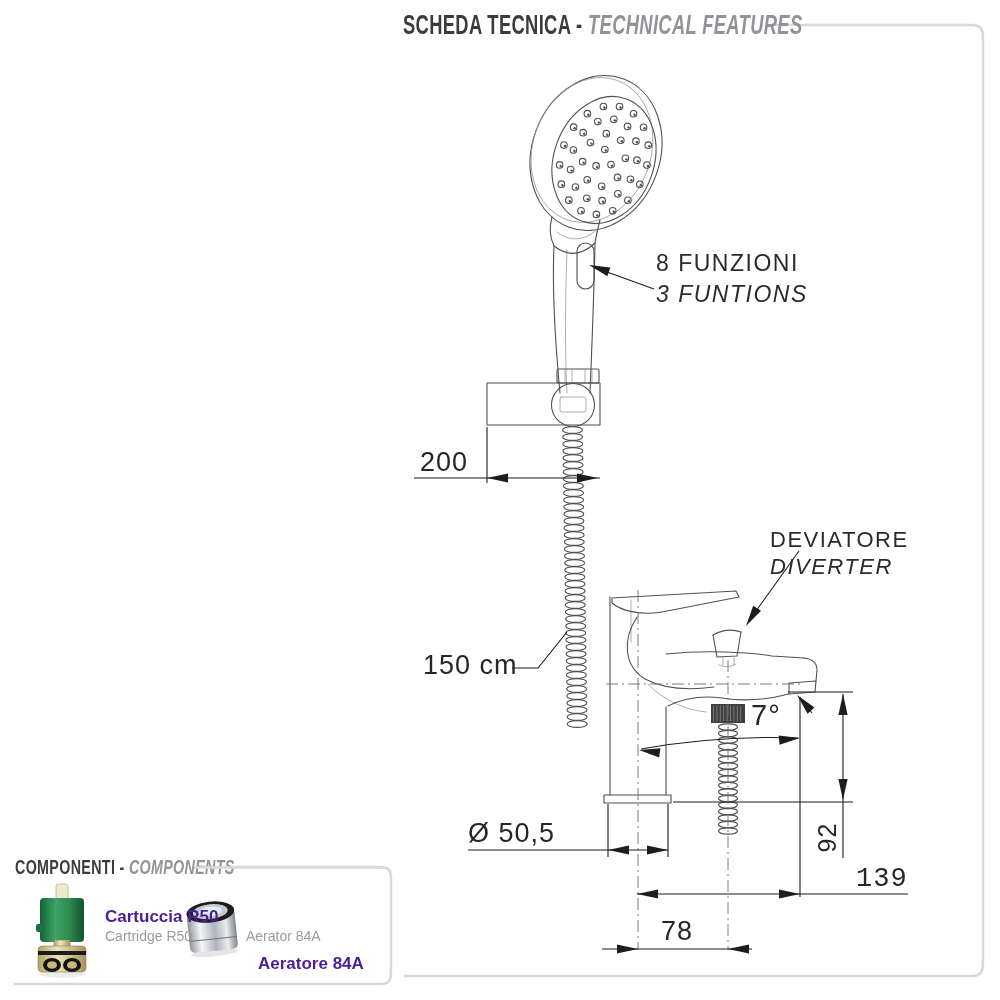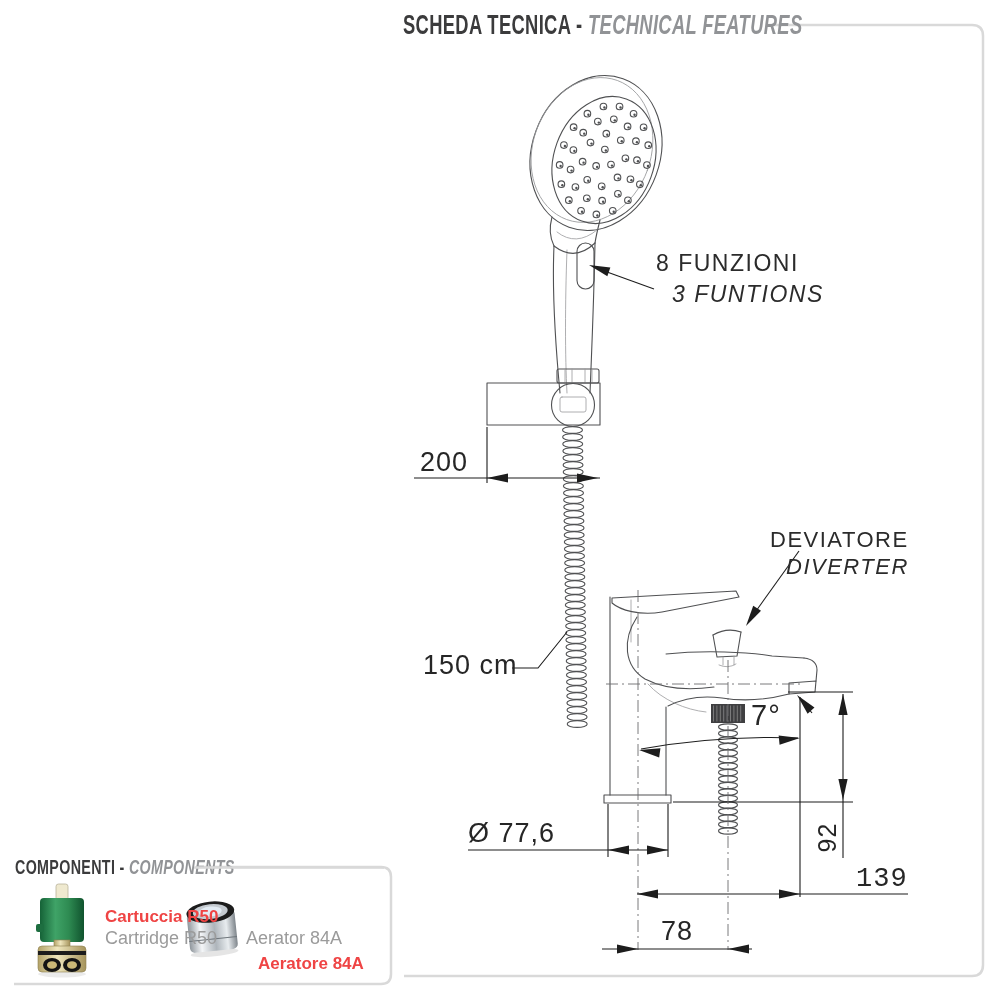--- a/index.html
+++ b/index.html
@@ -14,33 +14,33 @@
     transform:scaleX(.68);transform-origin:0 50%;
   }
   .title-it{color:#3b3b3c;}
   .title-dash{color:#3b3b3c;}
   .title-en{color:#919396;font-style:italic;}
   #main-title{left:403px;top:10px;font-size:27px;}
   #comp-title{left:15px;top:855px;font-size:21px;}
   
   .dim-label{font-size:27px;letter-spacing:1px;color:#262626;white-space:nowrap;}
   .callout{font-size:23px;letter-spacing:1.5px;color:#2b2b2b;line-height:31px;white-space:nowrap;}
-  .callout .it2{font-style:italic;display:block;margin-left:16px;}
+  .callout .it2{font-style:italic;display:block;}
   #functions-label{left:656px;top:248px;}
   #diverter-label{left:770px;top:526px;font-size:22px;line-height:27px;text-align:left;}
   #dim-100{left:420px;top:447px;}
   #dim-150{left:423px;top:650px;}
   #dim-angle{left:751px;top:699px;font-size:29px;}
   #dim-diam{left:468px;top:818px;}
   #dim-92{left:805px;top:823px;width:44px;text-align:center;transform:rotate(-90deg);font-size:25px;}
   #dim-139{left:856px;top:864px;font-family:Liberation Mono, monospace;}
   #dim-78{left:661px;top:916px;}
   
-  .comp-name{font-size:17px;font-weight:bold;color:#ef4444;white-space:nowrap;text-align:right;}
-  .comp-sub{font-size:18px;color:#9b9b9b;white-space:nowrap;}
+  .comp-name{font-size:17px;font-weight:bold;color:#4c1d95;white-space:nowrap;text-align:right;}
+  .comp-sub{font-size:14px;color:#9b9b9b;white-space:nowrap;}
   #comp1-name{left:105px;top:907px;}
   #comp1-sub{left:105px;top:928px;}
   #comp2-name{left:258px;top:954px;}
   #comp2-sub{left:246px;top:928px;}
   svg{position:absolute;left:0;top:0;}
   
   .ln{stroke:#505153;stroke-width:1.1;fill:none;stroke-linecap:round;stroke-linejoin:round;}
   .lt{stroke:#9a9b9d;stroke-width:.8;fill:none;stroke-linecap:round;}
   .dim{stroke:#1d1d1d;stroke-width:1.1;fill:none;}
   .cl{stroke:#6b6c6e;stroke-width:.9;fill:none;stroke-dasharray:12 4 2 4;}
@@ -324,21 +324,21 @@
 </div>
 
 <div class="abs callout" id="diverter-label">
   <span>DEVIATORE</span>
   <span class="it2">DIVERTER</span>
 </div>
 
 <div class="abs dim-label" id="dim-100">200</div>
 <div class="abs dim-label" id="dim-150">150 cm</div>
 <div class="abs dim-label" id="dim-angle">7°</div>
-<div class="abs dim-label" id="dim-diam">Ø 77,6</div>
+<div class="abs dim-label" id="dim-diam">Ø 50,5</div>
 <div class="abs dim-label" id="dim-92">92</div>
 <div class="abs dim-label" id="dim-139">139</div>
 <div class="abs dim-label" id="dim-78">78</div>
 
 <div class="abs panel-title" id="comp-title">
   <span class="title-it">COMPONENTI</span>
   <span class="title-dash">-</span>
   <span class="title-en">COMPONENTS</span>
 </div>
 <svg class="abs" style="left:194px;top:866px;" width="190" height="4">

